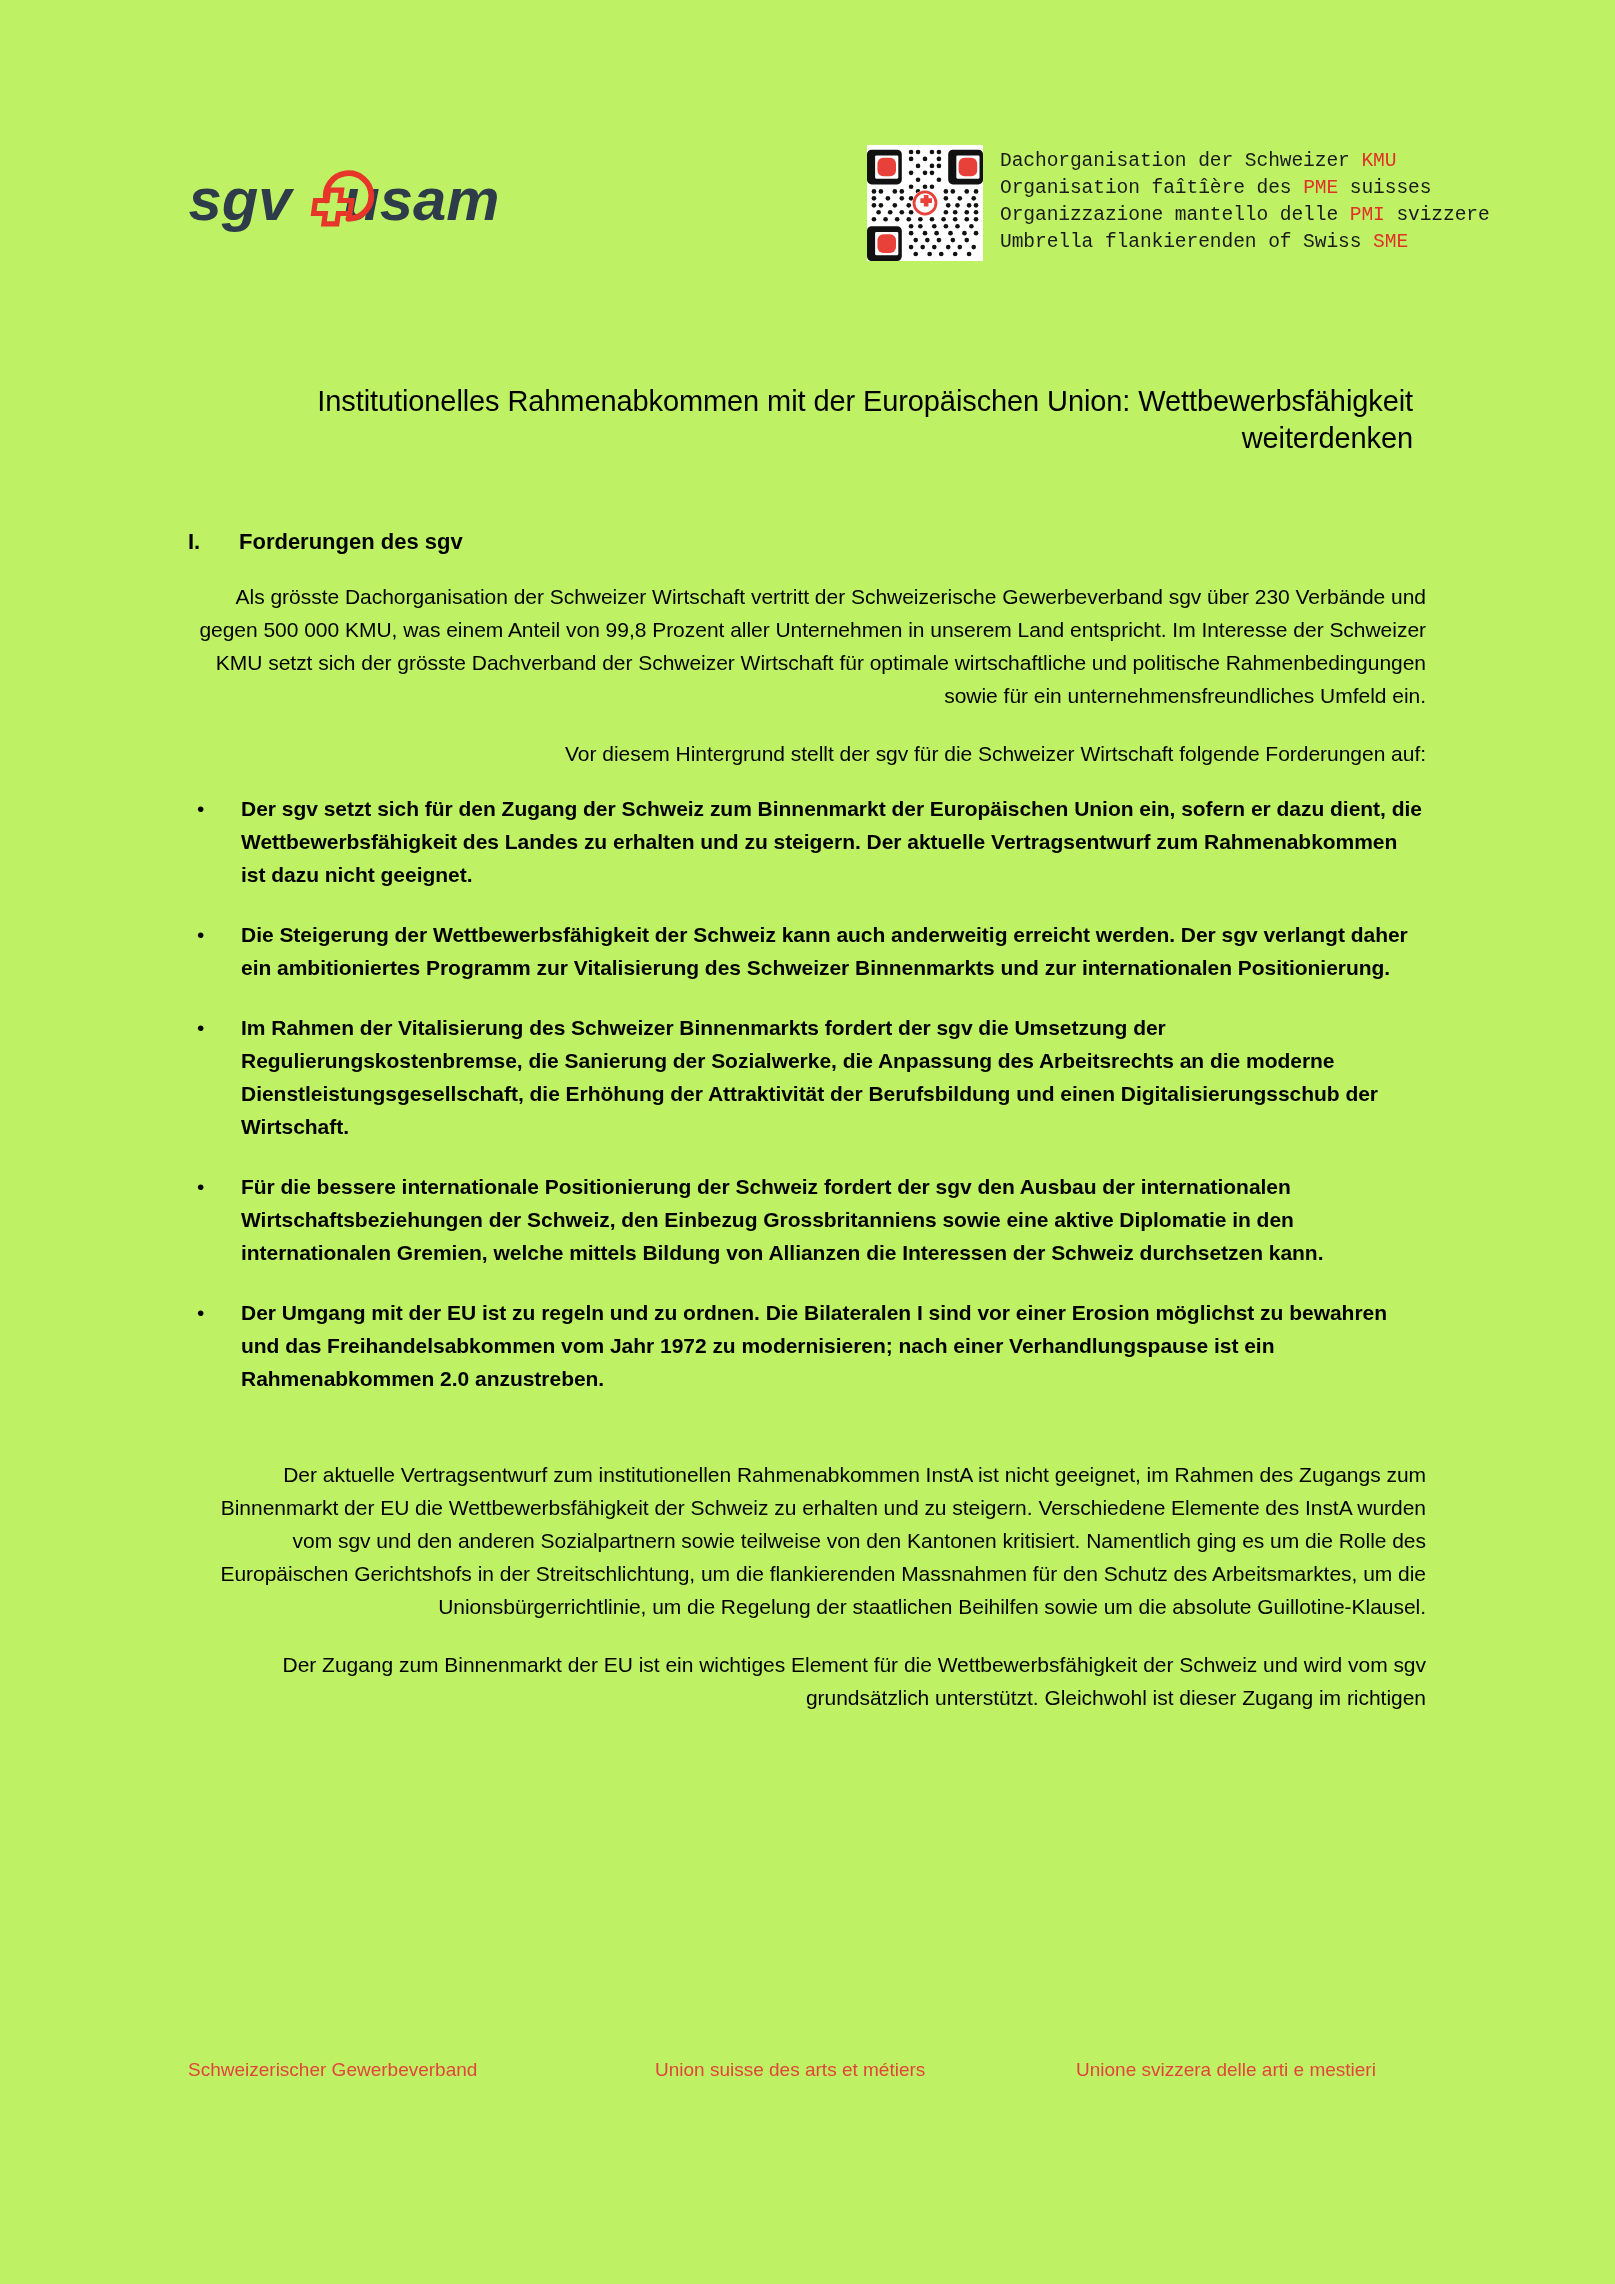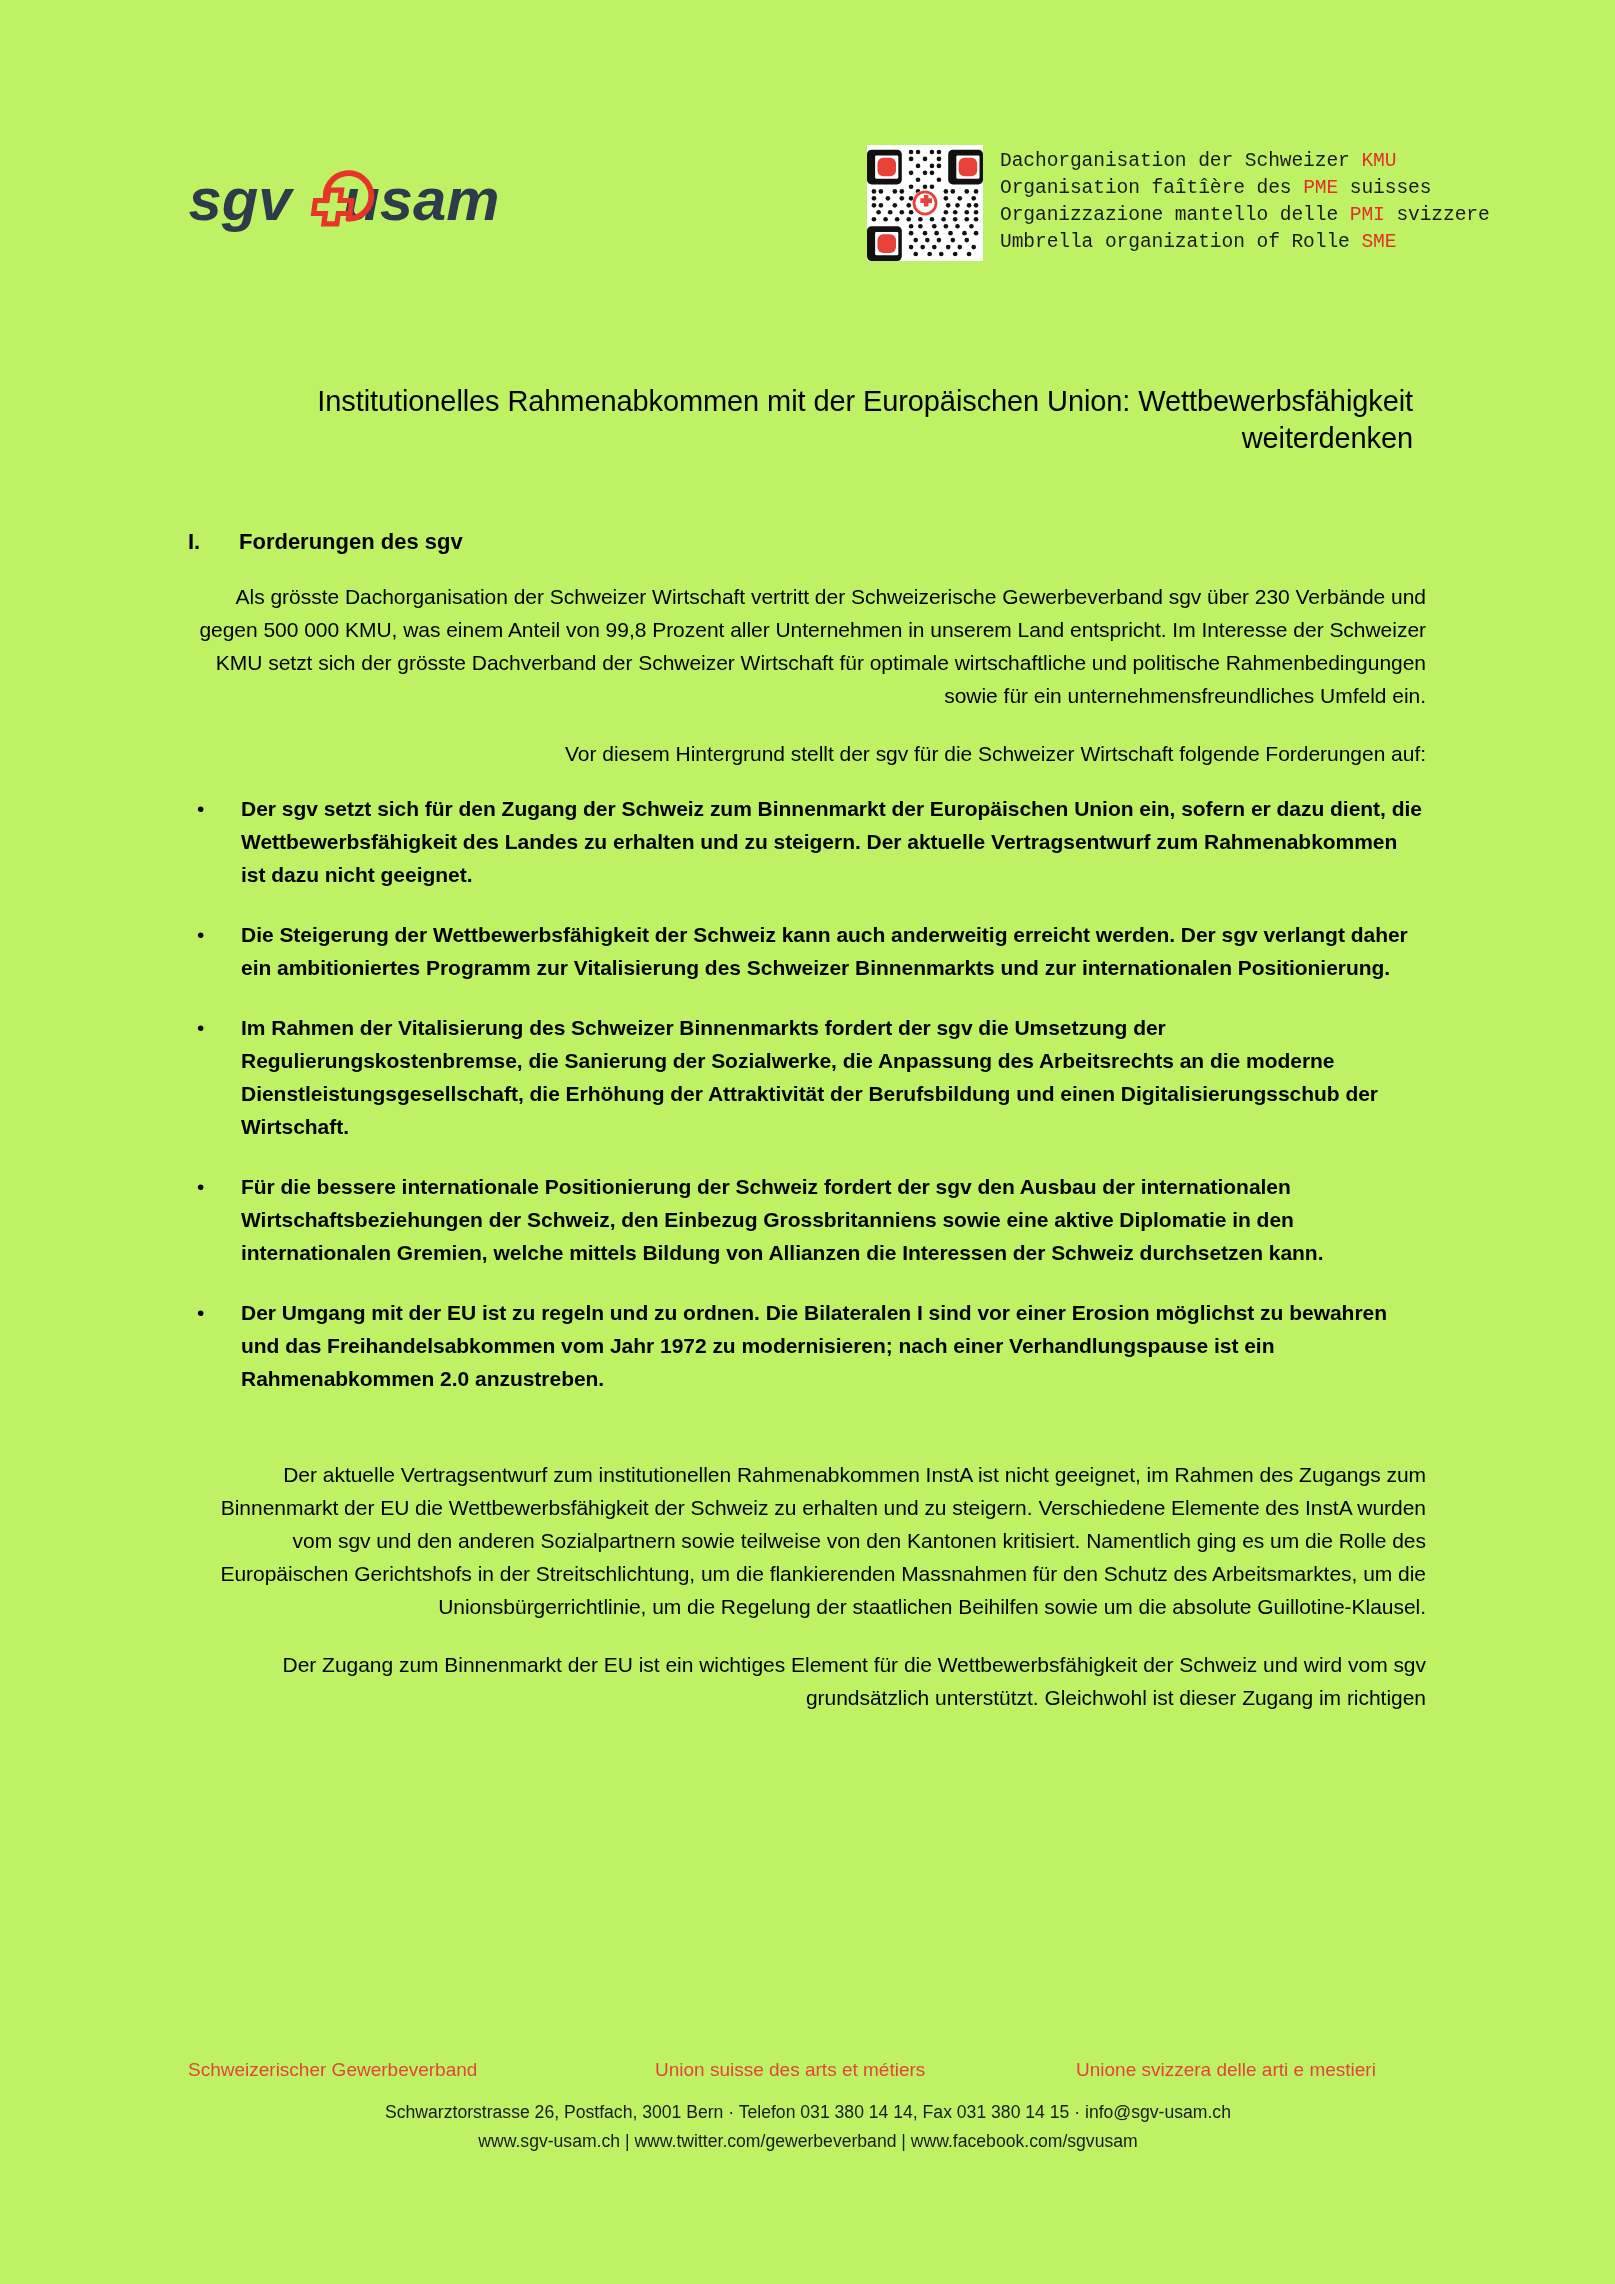--- a/index.html
+++ b/index.html
@@ -315,21 +315,21 @@
         <div class="org-line">
           <span>Dachorganisation der Schweizer </span><span class="hl">KMU</span><span></span>
         </div>
         <div class="org-line">
           <span>Organisation faîtîère des </span><span class="hl">PME</span><span> suisses</span>
         </div>
         <div class="org-line">
           <span>Organizzazione mantello delle </span><span class="hl">PMI</span><span> svizzere</span>
         </div>
         <div class="org-line">
-          <span>Umbrella organization of Rolle </span><span class="hl">SME</span><span></span>
+          <span>Umbrella flankierenden of Swiss </span><span class="hl">SME</span><span></span>
         </div>
       </div>
     </div>
   </div>
 
   <div class="content">
 
 
     <h1 class="doc-title">Institutionelles Rahmenabkommen mit der Europäischen Union: Wettbewerbsfähigkeit weiterdenken</h1>
 
@@ -373,20 +373,16 @@
     </div>
 
   </div>
 
   <div class="footer">
     <div class="footer-names">
       <span class="fn fn-de">Schweizerischer Gewerbeverband</span>
       <span class="fn fn-fr">Union suisse des arts et métiers</span>
       <span class="fn fn-it">Unione svizzera delle arti e mestieri</span>
     </div>
-    <div class="footer-contact">
-      <div class="row">Schwarztorstrasse 26, Postfach, 3001 Bern  ·   Telefon 031 380 14 14, Fax 031 380 14 15  ·   info@sgv-usam.ch</div>
-      <div class="row">www.sgv-usam.ch  |  www.twitter.com/gewerbeverband  |  www.facebook.com/sgvusam</div>
-    </div>
   </div>
 
 </div>
 
 
 </body></html>

